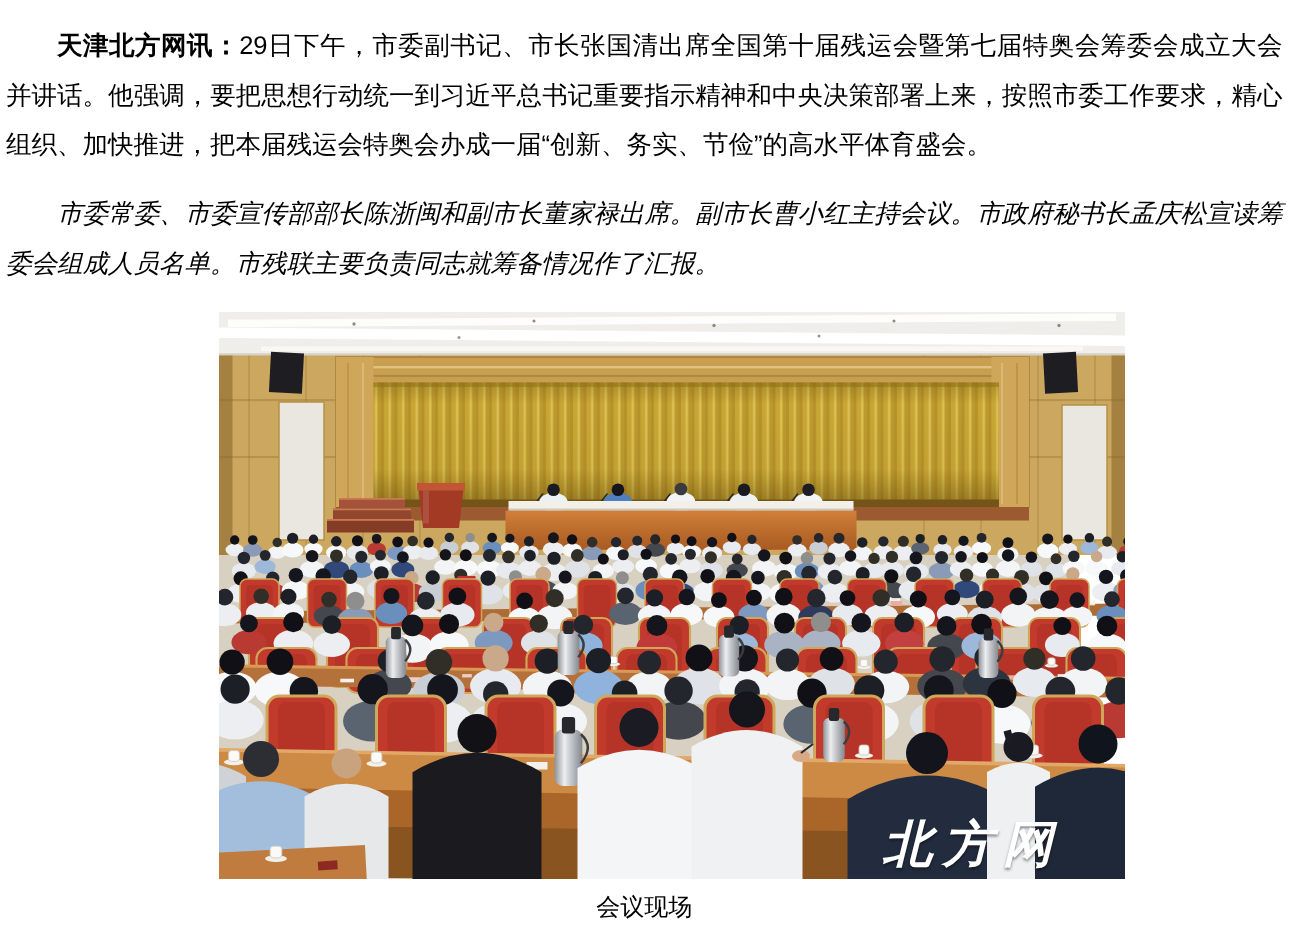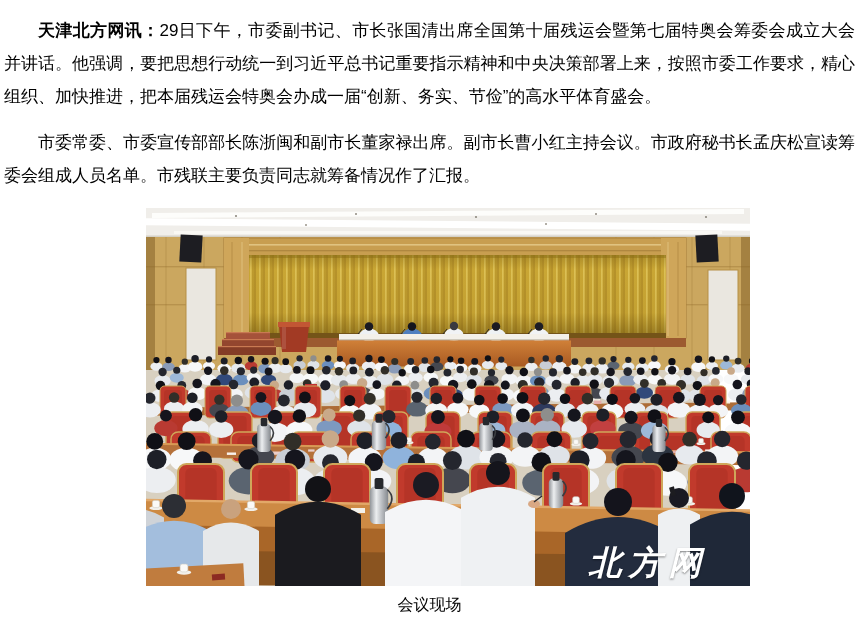--- a/index.html
+++ b/index.html
@@ -1,19 +1,19 @@
 <!DOCTYPE html>
 <html><head>
 <meta charset="utf-8">
 <style>
   html,body{margin:0;padding:0;background:#ffffff;}
   body{width:859px;height:620px;overflow:hidden;font-family:"Liberation Sans","DejaVu Sans",sans-serif;color:#000;}
   .page{padding:14px 4px 0 4px;}
   .para{font-size:17px;line-height:33px;margin:0 0 0 0;text-indent:2em;text-align:justify;}
-  .para + .para{margin-top:13px;}
+  .para + .para{margin-top:13px;font-style:italic;}
   .para b{font-weight:bold;}
   .photo-wrap{position:relative;width:568px;height:378px;margin:16px auto 0 auto;padding:0;background:#d8d0c0;}
   .photo-wrap svg{display:block;}
   .watermark{position:absolute;right:5px;bottom:6px;text-align:right;color:#ffffff;pointer-events:none;}
   .wm-title{font-family:"DejaVu Serif","Liberation Serif",serif;font-weight:bold;font-style:italic;font-size:33px;line-height:34px;letter-spacing:7px;text-shadow:0 1px 2px rgba(0,0,0,.45);}
   .wm-domain{font-family:"DejaVu Sans","Liberation Sans",sans-serif;font-weight:bold;font-size:15px;line-height:17px;letter-spacing:1px;text-shadow:0 1px 2px rgba(0,0,0,.5);}
   .caption{text-align:center;font-size:16px;margin-top:9px;color:#000;font-family:Liberation Mono, monospace;}
 </style>
 </head>
 <body>

